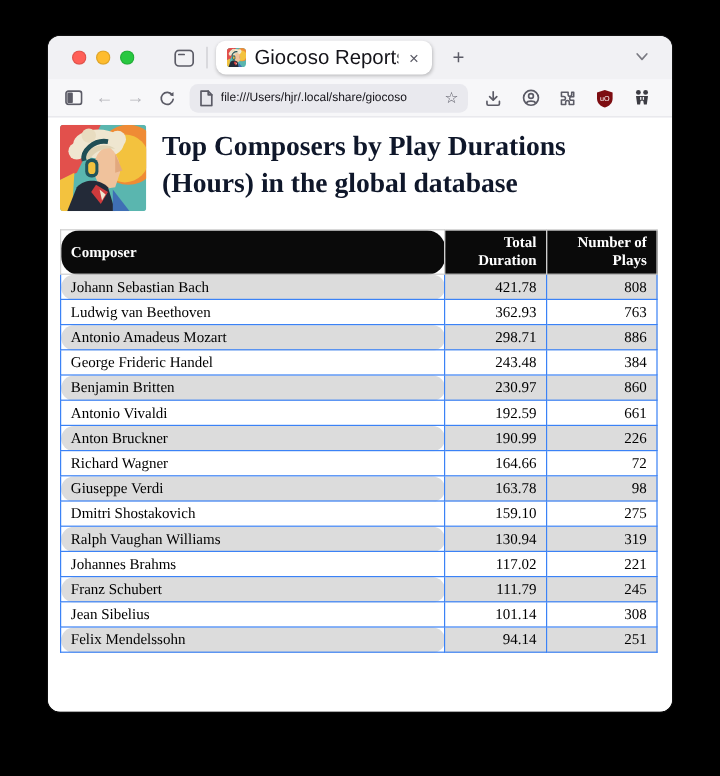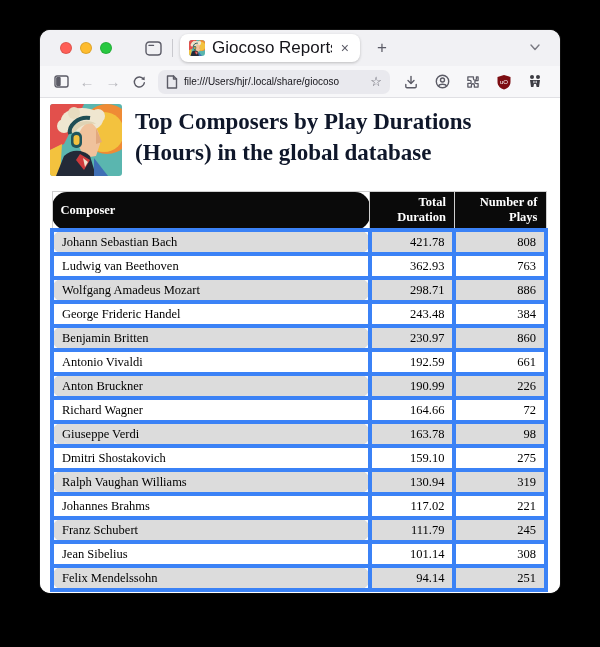--- a/index.html
+++ b/index.html
@@ -50,21 +50,21 @@
   .page-header { display:flex; gap:13px; align-items:flex-start; }
   .artwork { width:72px; height:72px; border-radius:3px; overflow:hidden; flex:0 0 auto; }
   h1.page-title { font-family:"Liberation Serif", serif; font-weight:bold;
                   font-size:23px; line-height:31px; color:#0f172a; max-width:400px;
                   margin-top:2px; }
 
   table.report { border-collapse:collapse; width:498px; margin-top:15px;
                  font-family:"Liberation Serif", serif; font-size:12.5px; color:#000; }
   table.report th { background:#0a0a0a; color:#fff; font-weight:bold;
                     border:1px solid #cfcfcf; padding:3px 8px; height:21px; }
-  table.report td { border:4px solid #3b82f6; padding:2.5px 8px; height:20px; }
+  table.report td { border:1px solid #3b82f6; padding:2.5px 8px; height:20px; }
   th.col-composer, td.cell-composer { text-align:left; width:321px;border-radius:15px; }
   th.col-duration, td.cell-duration { text-align:right; width:85px; }
   th.col-plays,    td.cell-plays    { text-align:right; width:92px; }
   tbody tr:nth-child(odd) td { background:#dcdcdc; }
   tbody tr:nth-child(even) td { background:#ffffff; }
 
   svg .stroke { fill:none; stroke:#5b5b66; stroke-width:1.4; stroke-linecap:round;
                 stroke-linejoin:round; }
 </style>
 </head>
@@ -228,21 +228,21 @@
     <td class="cell-plays">808</td>
   </tr>
 
   <tr>
     <td class="cell-composer">Ludwig van Beethoven</td>
     <td class="cell-duration">362.93</td>
     <td class="cell-plays">763</td>
   </tr>
 
   <tr>
-    <td class="cell-composer">Wolfgang Amadeus Mozart</td>
+    <td class="cell-composer">Antonio Amadeus Mozart</td>
     <td class="cell-duration">298.71</td>
     <td class="cell-plays">886</td>
   </tr>
 
   <tr>
     <td class="cell-composer">George Frideric Handel</td>
     <td class="cell-duration">243.48</td>
     <td class="cell-plays">384</td>
   </tr>
 

